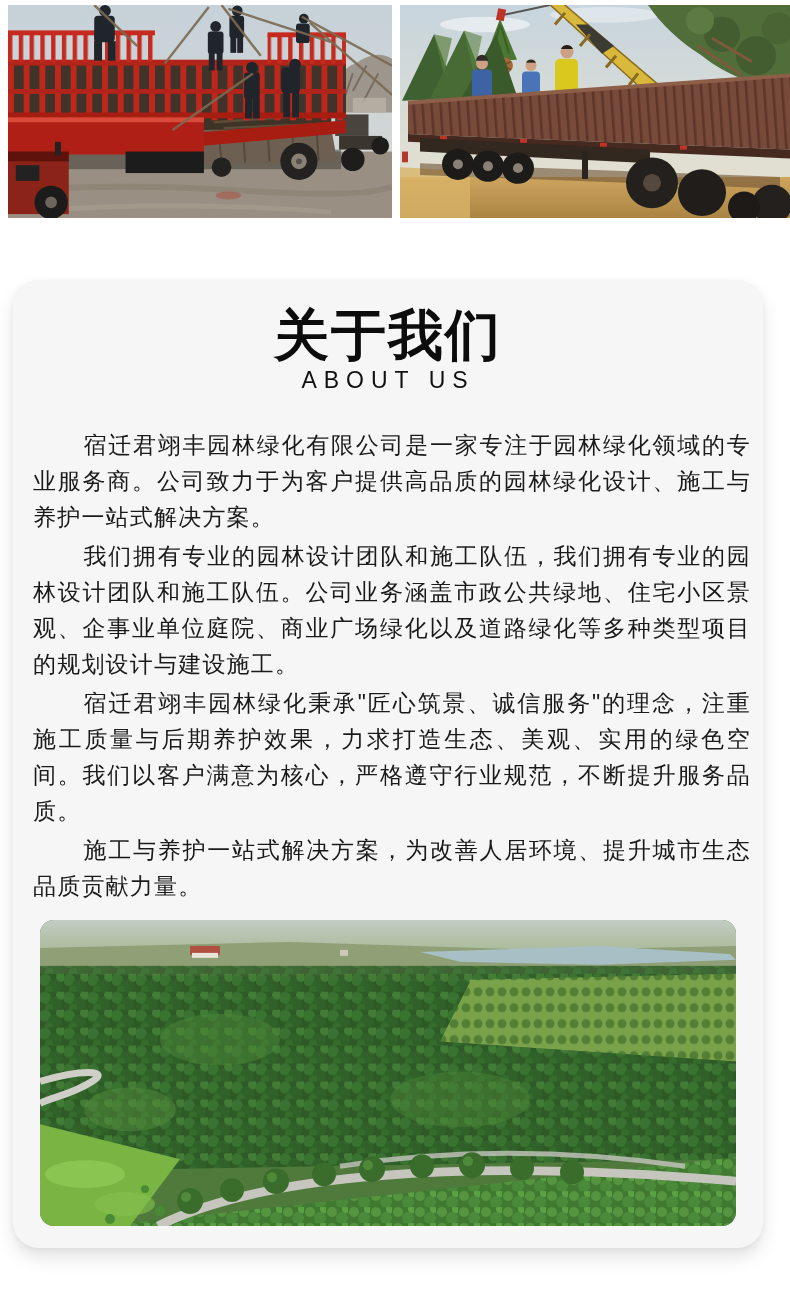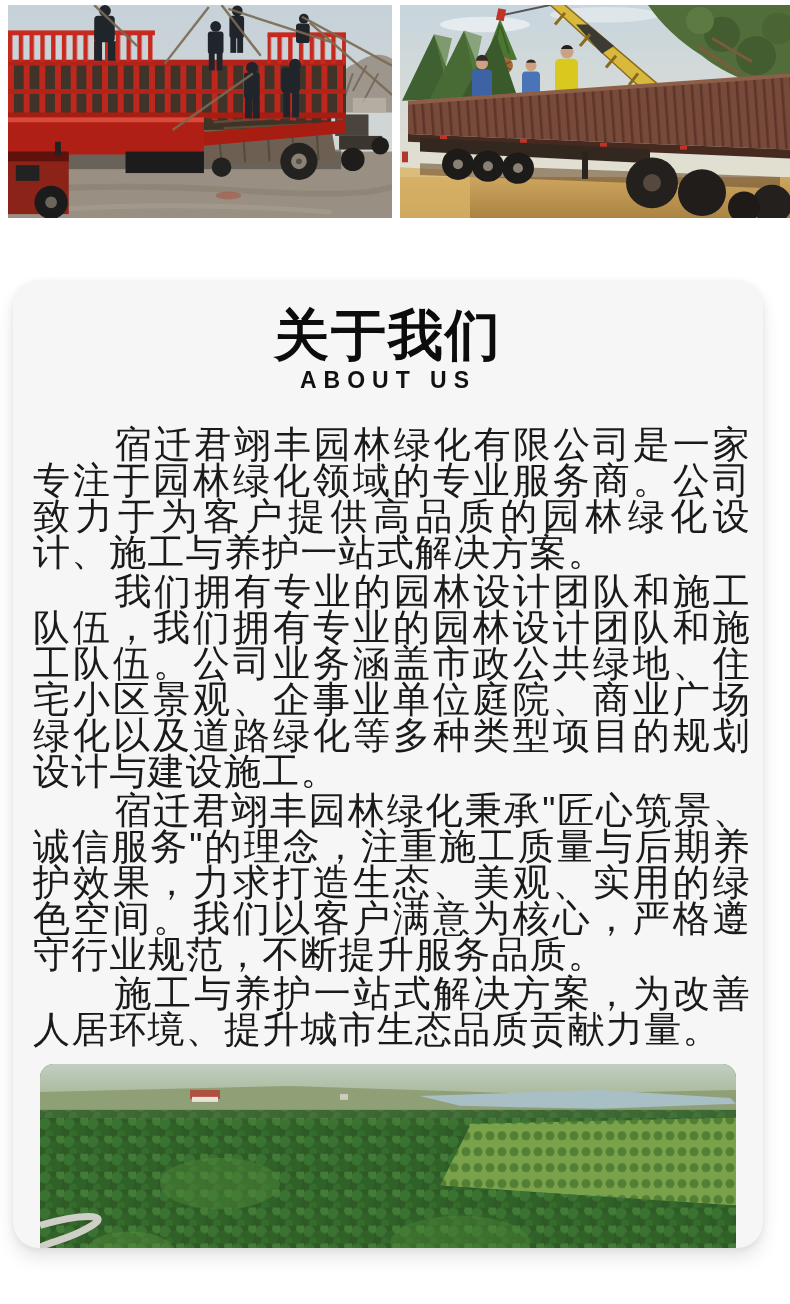--- a/index.html
+++ b/index.html
@@ -37,30 +37,30 @@
     margin:0;padding-top:32px;
     text-align:center;
     font-size:55px;line-height:46px;
     font-weight:bold;color:#0c0c0c;
     letter-spacing:2px;
   }
   .card-subtitle{
     margin-top:9px;
     text-align:center;
     font-size:23px;line-height:26px;
-    font-weight:bold;color:#111;
+    font-weight:normal;color:#111;
     letter-spacing:7px;
   }
   .card-body{
     margin-top:34px;
     padding:0 12px 0 20px;
   }
   .card-body p{
     margin:3px 0;
-    font-size:37px;
+    font-size:23px;
     line-height:36px;
     letter-spacing:1.2px;
     color:#1a1a1a;
     text-indent:2.2em;
     text-align:justify;
   }
   .nursery-photo{
     width:696px;height:306px;
     margin:16px auto 0;
     border-radius:14px;

